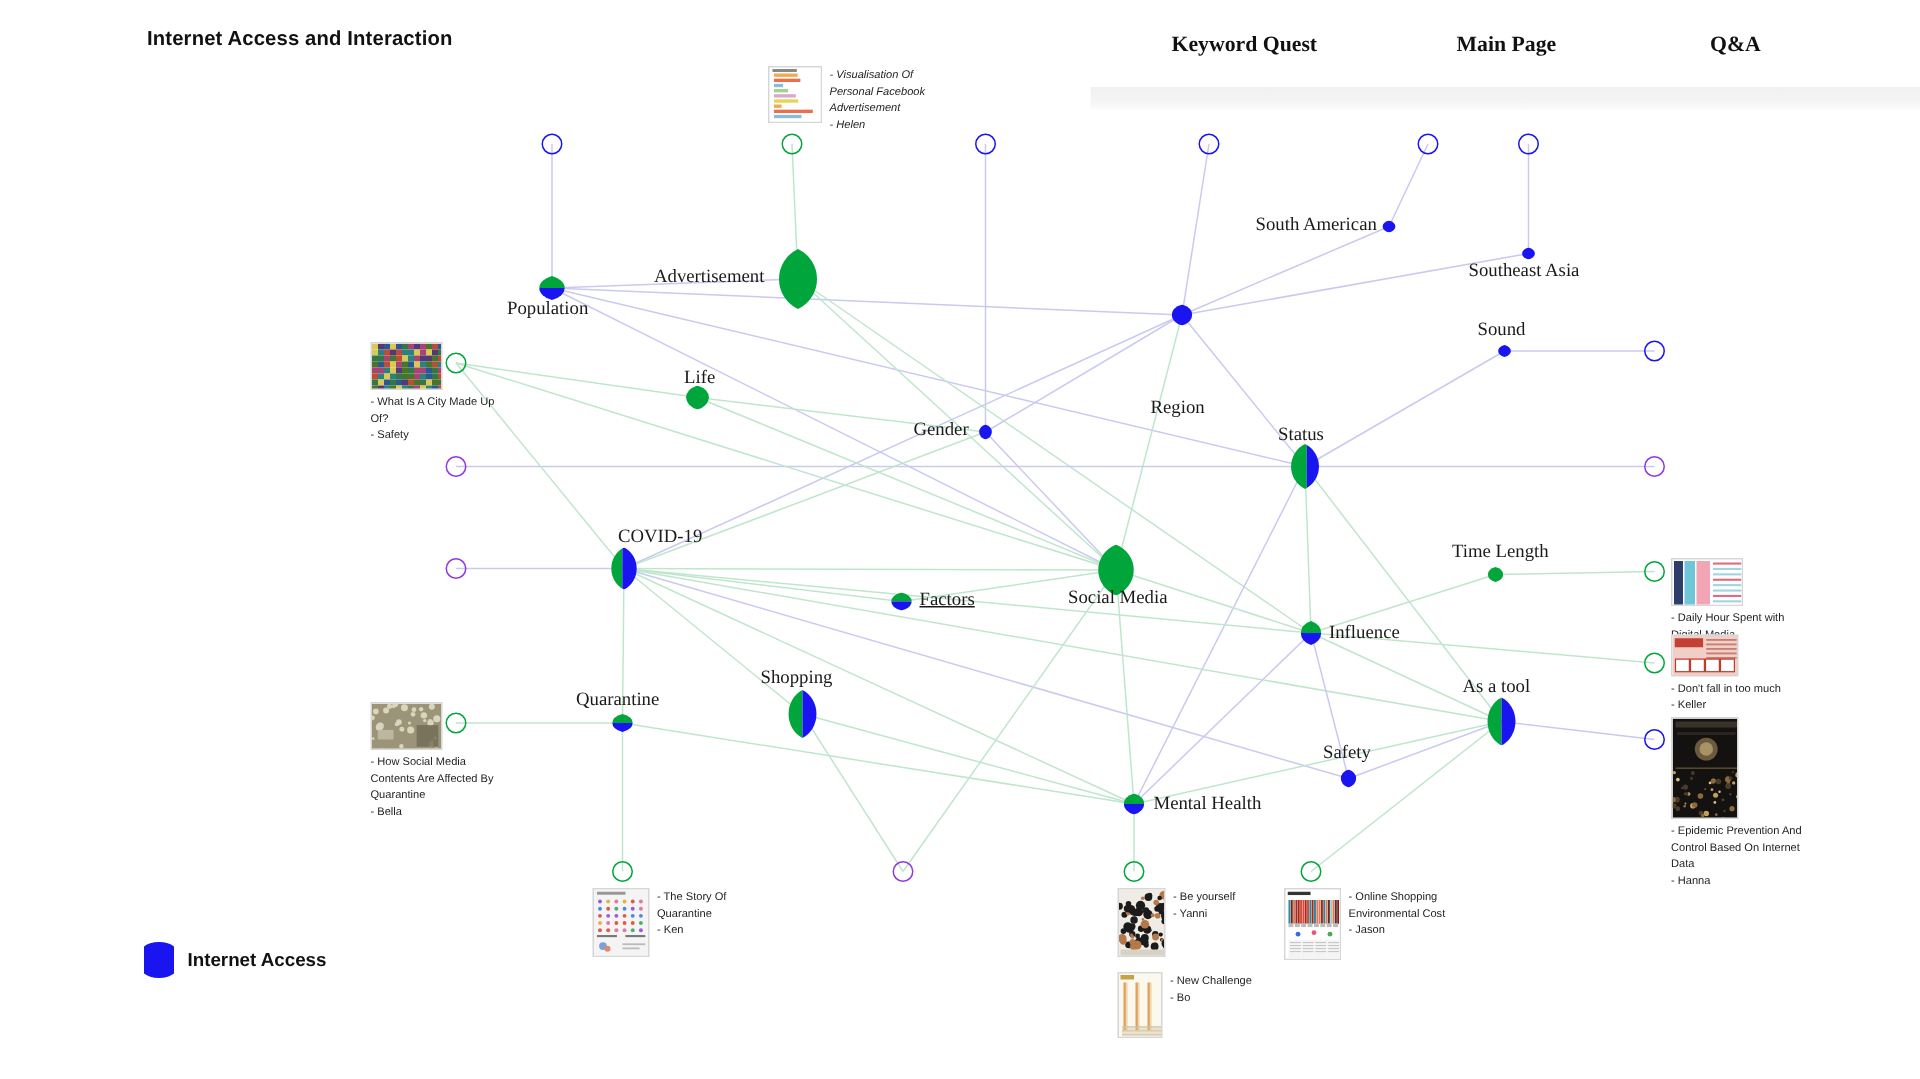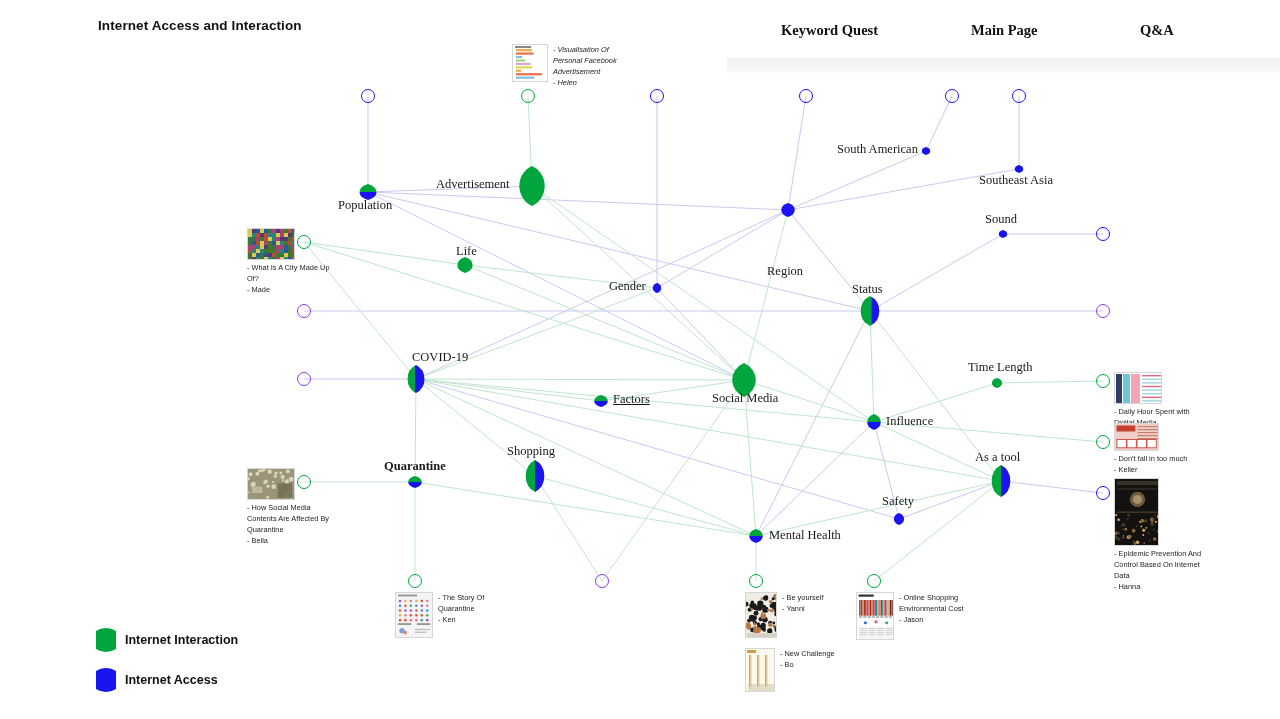--- a/index.html
+++ b/index.html
@@ -328,21 +328,21 @@
         <svg width="18" height="14" class="lens">
           <defs>
             <clipPath id="clip-quarantine">
               <path d="M 9 1 A 11.6 6.6000000000000005 0 0 1 9 13 A 11.6 6.6000000000000005 0 0 1 9 1 Z"></path>
             </clipPath>
           </defs>
           <rect x="0" y="0" width="18" height="7" fill="#00a63c" clip-path="url(#clip-quarantine)"></rect>
           <rect x="0" y="7" width="18" height="7" fill="#1a14f0" clip-path="url(#clip-quarantine)"></rect>
         </svg>
       </div>
-      <div class="node-label" style="left: 384px; top: 459px; font-weight: bold;">Quarantine</div>
+      <div class="node-label" style="left: 384px; top: 459px;">Quarantine</div>
       <div class="node" style="left: 899px; top: 519px;">
         <svg width="14" height="14" class="lens">
           <defs>
             <clipPath id="clip-safety">
               <path d="M 7 1 A 8.7 6.6000000000000005 0 0 1 7 13 A 8.7 6.6000000000000005 0 0 1 7 1 Z"></path>
             </clipPath>
           </defs>
           <rect x="0" y="0" width="14" height="14" fill="#1a14f0" clip-path="url(#clip-safety)"></rect>
         </svg>
       </div>
@@ -476,21 +476,21 @@
           <rect x="20" y="28" width="4" height="4" fill="#227a7a" opacity="0.95"></rect>
           <rect x="24" y="28" width="4" height="4" fill="#2b6f3a" opacity="0.95"></rect>
           <rect x="28" y="28" width="4" height="4" fill="#a33a6b" opacity="0.95"></rect>
           <rect x="32" y="28" width="4" height="4" fill="#d8c64a" opacity="0.95"></rect>
           <rect x="36" y="28" width="4" height="4" fill="#227a7a" opacity="0.95"></rect>
           <rect x="40" y="28" width="4" height="4" fill="#1f4f8a" opacity="0.95"></rect>
           <rect x="44" y="28" width="4" height="4" fill="#b5452c" opacity="0.95"></rect>
         </svg></div>
       <div class="card-text">
         <div>- What Is A City Made Up Of?</div>
-        <div>- Made</div>
+        <div>- Safety</div>
       </div>
     </div>
     <div class="card stack" style="left: 247px; top: 468px;">
       <div class="thumb" style="width: 48px; height: 32px;"><svg width="48" height="32" viewBox="0 0 48 32">
           <rect x="0" y="0" width="48" height="32" fill="#9b9478"></rect>
           <circle cx="15.574074074074076" cy="0.4042524005486968" r="1.9356927297668038" fill="#d9d4bc"></circle>
           <circle cx="6.485802469135802" cy="31.06145404663923" r="1.467318244170096" fill="#d9d4bc"></circle>
           <circle cx="19.953086419753085" cy="17.20013717421125" r="1.6619067215363512" fill="#d9d4bc"></circle>
           <circle cx="27.975925925925925" cy="4.153635116598079" r="1.586124828532236" fill="#d9d4bc"></circle>
           <circle cx="2.5543209876543207" cy="5.255281207133059" r="1.906639231824417" fill="#d9d4bc"></circle>
@@ -848,23 +848,17 @@
       <div class="card-text">
         <div>- Online Shopping Environmental Cost</div>
         <div>- Jason</div>
       </div>
     </div>
   </div>
 
 <div id="legend">
     <div class="legend-row">
       <svg width="20" height="26">
-        <path d="M 10 1 A 14 11 0 0 1 10 25 A 14 11 0 0 1 10 1 Z" fill="#00a63c"></path>
-      </svg>
-      <div class="legend-label">Internet Interaction</div>
-    </div>
-    <div class="legend-row">
-      <svg width="20" height="26">
         <path d="M 10 1 A 14 11 0 0 1 10 25 A 14 11 0 0 1 10 1 Z" fill="#1a14f0"></path>
       </svg>
       <div class="legend-label">Internet Access</div>
     </div>
   </div>
 
 </body></html>

